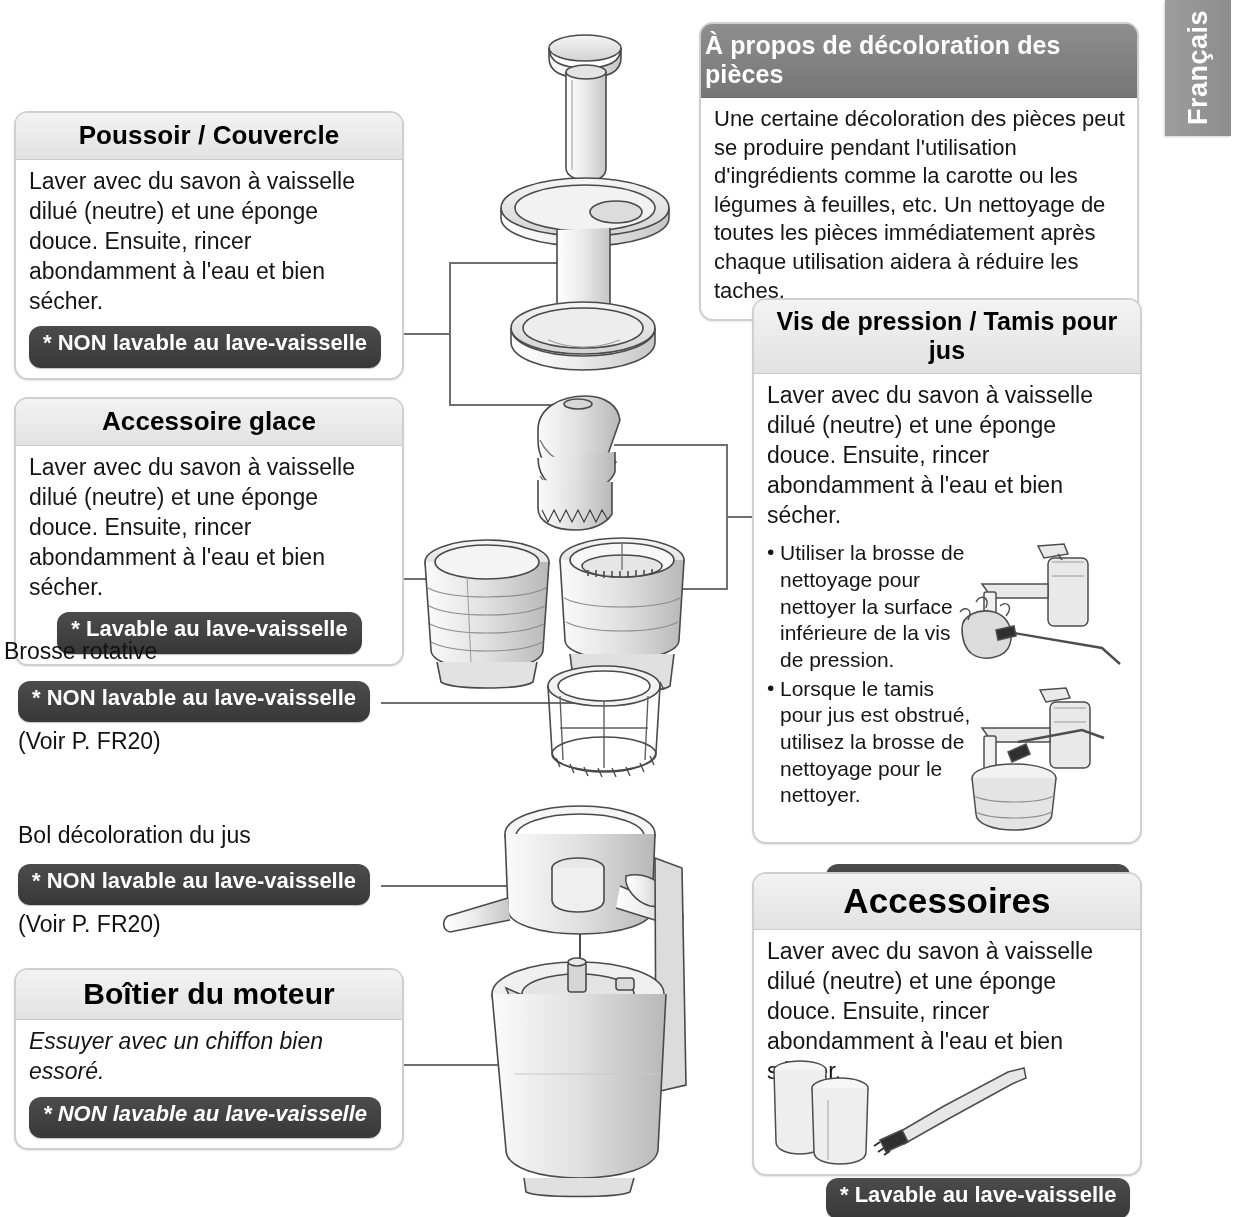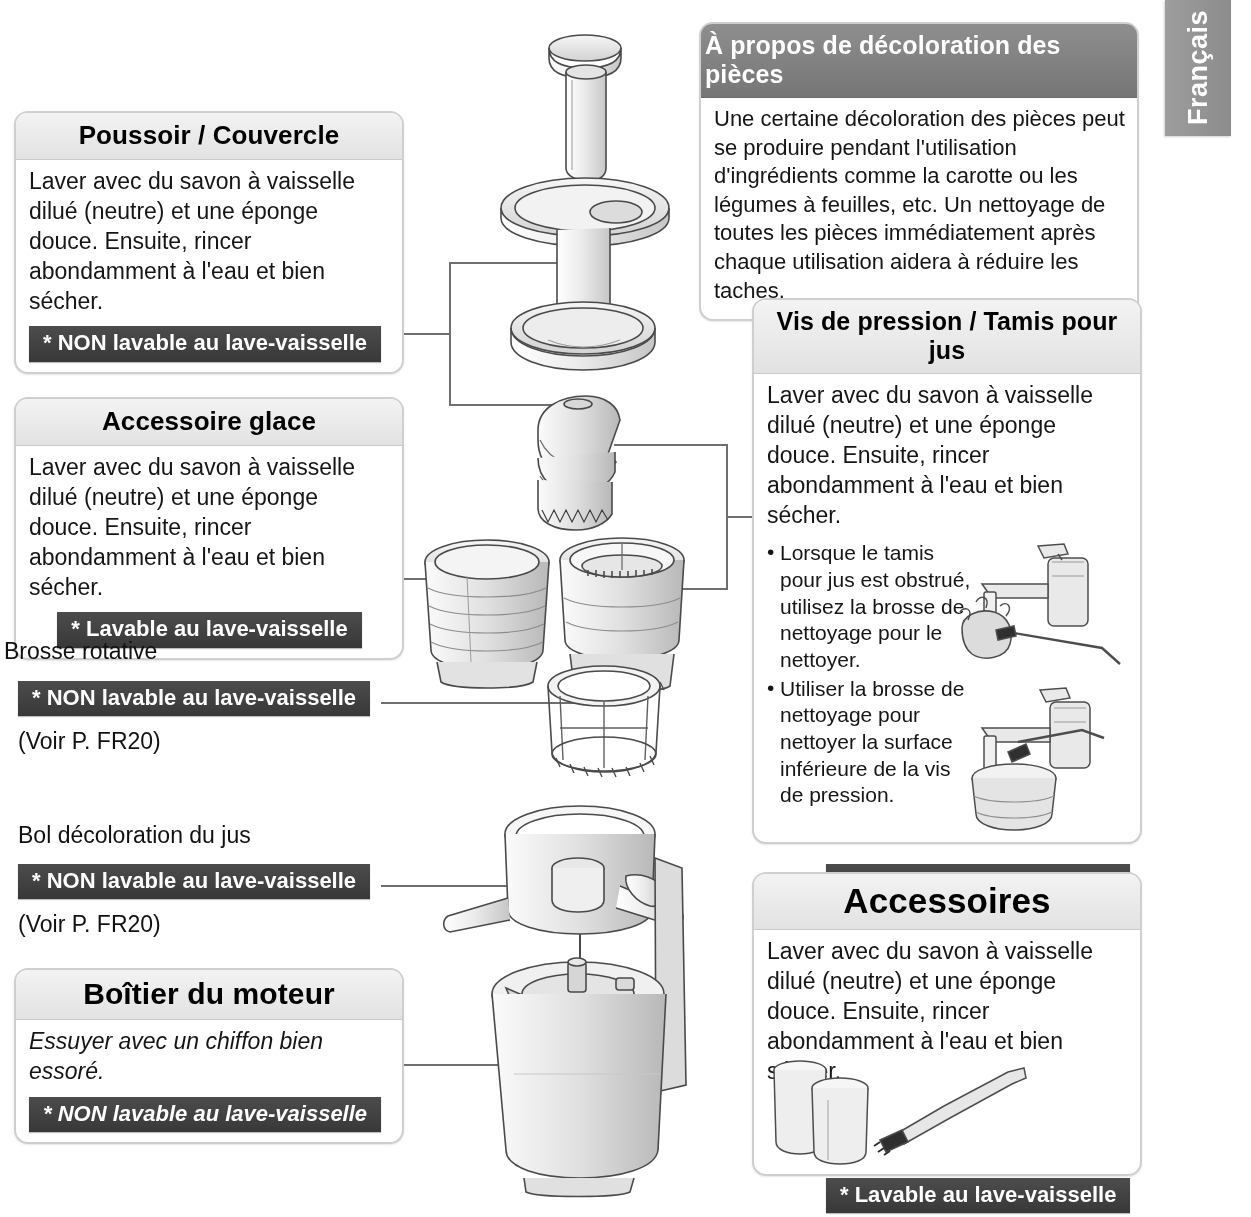--- a/index.html
+++ b/index.html
@@ -44,22 +44,22 @@
     color:#151515;
   }
   .card .body p{margin:0;}
 
   
   .pill{
     display:inline-block;
     background:linear-gradient(#4c4c4c,#383838);
     color:#ffffff;
     font-weight:bold;
-    border-radius:0;
-    padding:5px 14px 6px;
+    border-radius:12px;
+    padding:5px 14px 12px;
     white-space:nowrap;
     line-height:1.1;
     box-shadow:0 1px 1px rgba(0,0,0,.25);
   }
 
   
   .plain-label{position:absolute;font-size:23px;color:#111;white-space:nowrap;}
 
   
   .ln{position:absolute;background:#6f6f6f;}
@@ -271,22 +271,22 @@
     <p>Une certaine décoloration des pièces peut se produire pendant l'utilisation d'ingrédients comme la carotte ou les légumes à feuilles, etc. Un nettoyage de toutes les pièces immédiatement après chaque utilisation aidera à réduire les taches.</p>
   </div>
 </div>
 
 <div class="card" style="left:752px;top:298px;width:390px;height:546px;">
   <div class="hdr" style="font-size:25px;">Vis de pression / Tamis pour jus</div>
   <div class="body" style="font-size:23px;position:relative;height:100%;">
     <p>Laver avec du savon à vaisselle dilué (neutre) et une éponge douce. Ensuite, rincer abondamment à l'eau et bien sécher.</p>
 
     <ul class="bul" style="font-size:21px;margin-top:10px;width:208px;">
+      <li>Utiliser la brosse de nettoyage pour nettoyer la surface inférieure de la vis de pression.</li>
       <li>Lorsque le tamis pour jus est obstrué, utilisez la brosse de nettoyage pour le nettoyer.</li>
-      <li>Utiliser la brosse de nettoyage pour nettoyer la surface inférieure de la vis de pression.</li>
     </ul>
 
     <div class="abs" style="left:198px;top:162px;width:175px;height:140px;">
       <svg width="175" height="140" viewBox="0 0 175 140">
         <g stroke="#4d4d4d" stroke-width="1.5" fill="#e9e9e9">
           <rect x="96" y="22" width="40" height="68" rx="6"></rect>
           <path d="M100 26 L132 26 M100 40 L132 40" stroke="#9a9a9a" stroke-width="1" fill="none"></path>
           <path d="M86 10 L112 8 L116 18 L92 22 Z"></path>
           <path d="M106 18 L110 24"></path>
           <path d="M30 48 L96 48 L96 62 L40 62 Z"></path>

